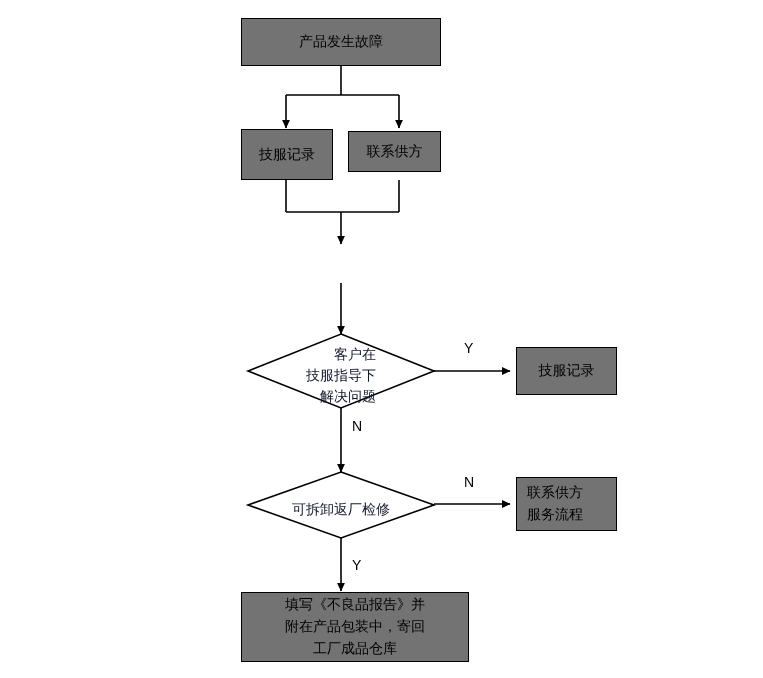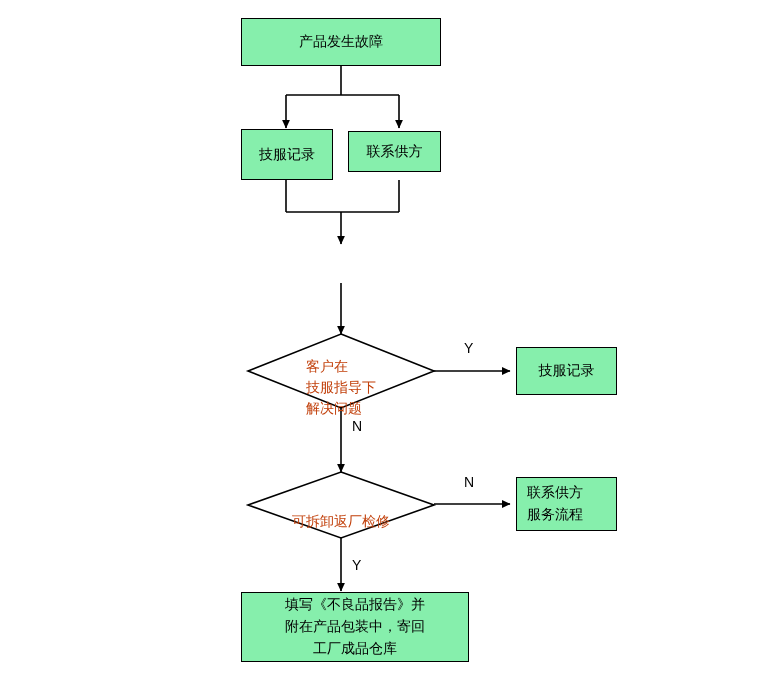--- a/index.html
+++ b/index.html
@@ -15,21 +15,21 @@
     position: relative;
     width: 763px;
     height: 678px;
     background: #ffffff;
     overflow: hidden;
   }
   .node {
     position: absolute;
     box-sizing: border-box;
     border: 1px solid #000000;
-    background: #86efac;
+    background: #737373;
     display: flex;
     align-items: center;
     justify-content: center;
     text-align: center;
     font-size: 14px;
     color: #000000;
     line-height: 1.55;
     white-space: pre-line;
     padding: 2px 3px;
   }
@@ -38,29 +38,29 @@
   }
   .diamond-wrap svg {
     position: absolute;
     left: 0;
     top: 0;
     overflow: visible;
   }
   .diamond-label {
     position: absolute;
     left: 0;
-    top: 16px;
+    top: 4px;
     width: 100%;
     height: 100%;
     display: flex;
     align-items: center;
     justify-content: center;
-    text-align: left;
+    text-align: right;
     font-size: 14px;
-    color: #c2410c;
+    color: #0f172a;
     line-height: 1.5;
     white-space: pre-line;
     pointer-events: none;
   }
   .edge-label {
     position: absolute;
     font-size: 14px;
     color: #000000;
   }
   svg.connectors {

